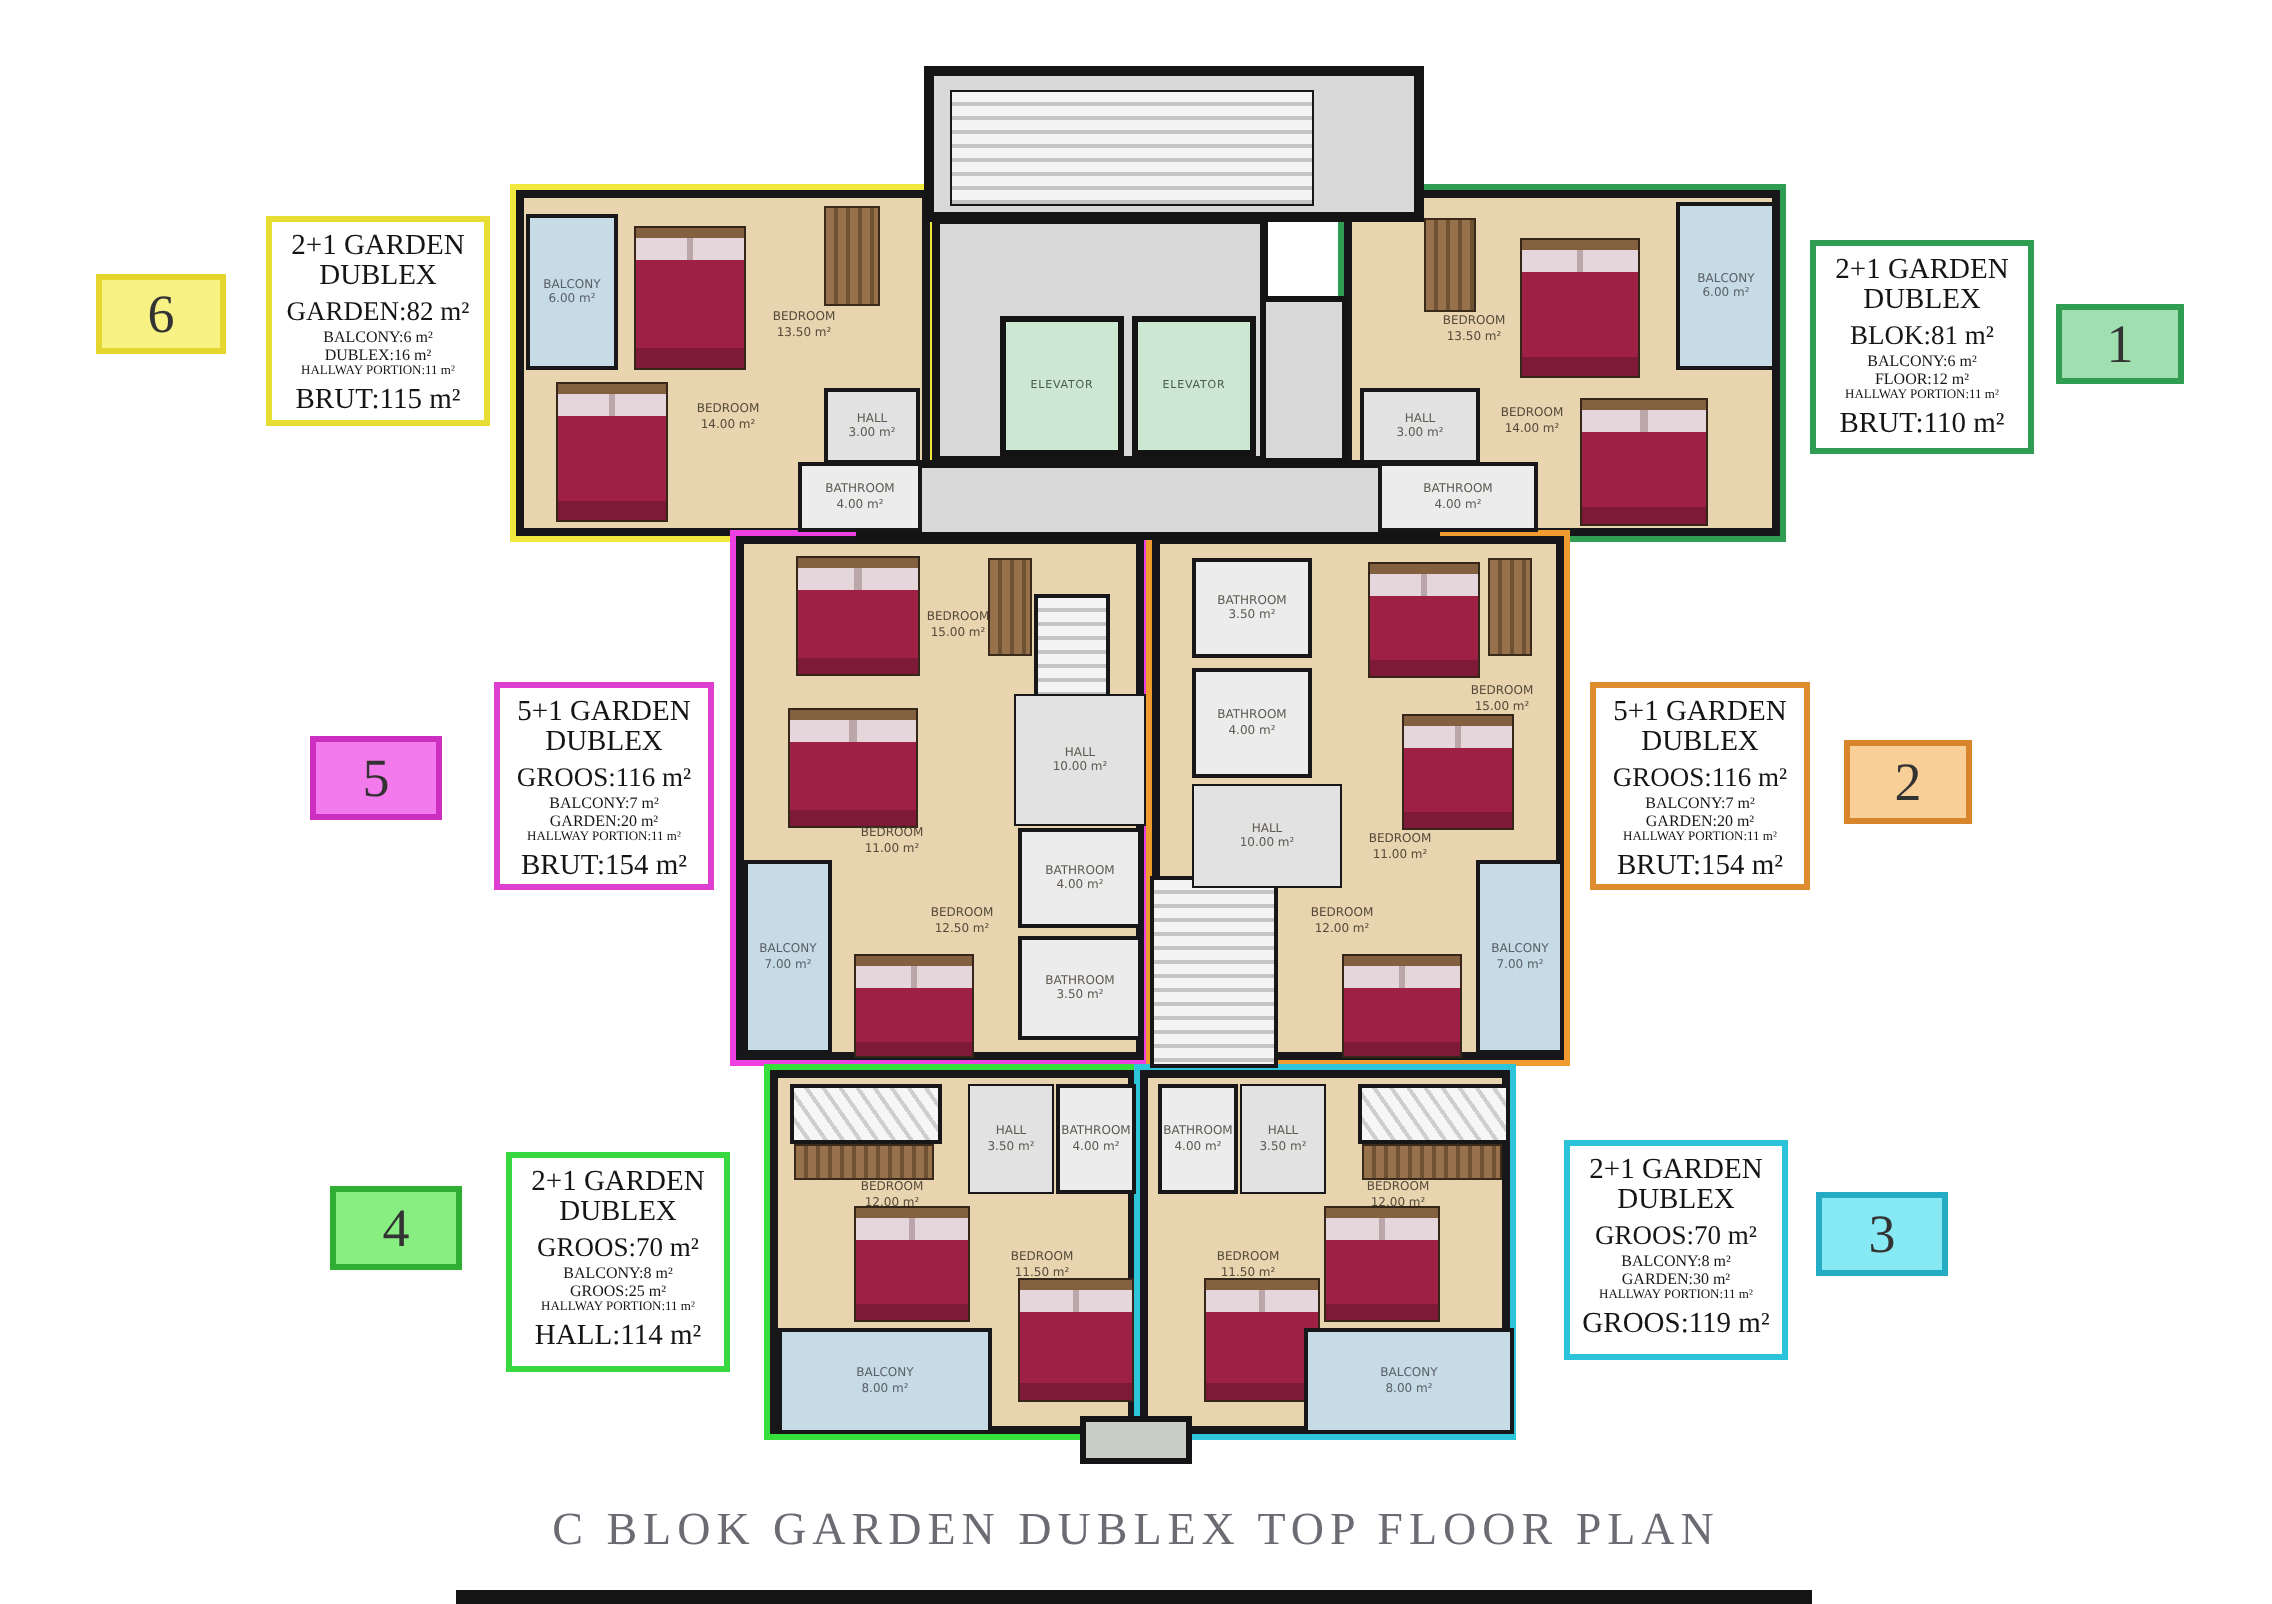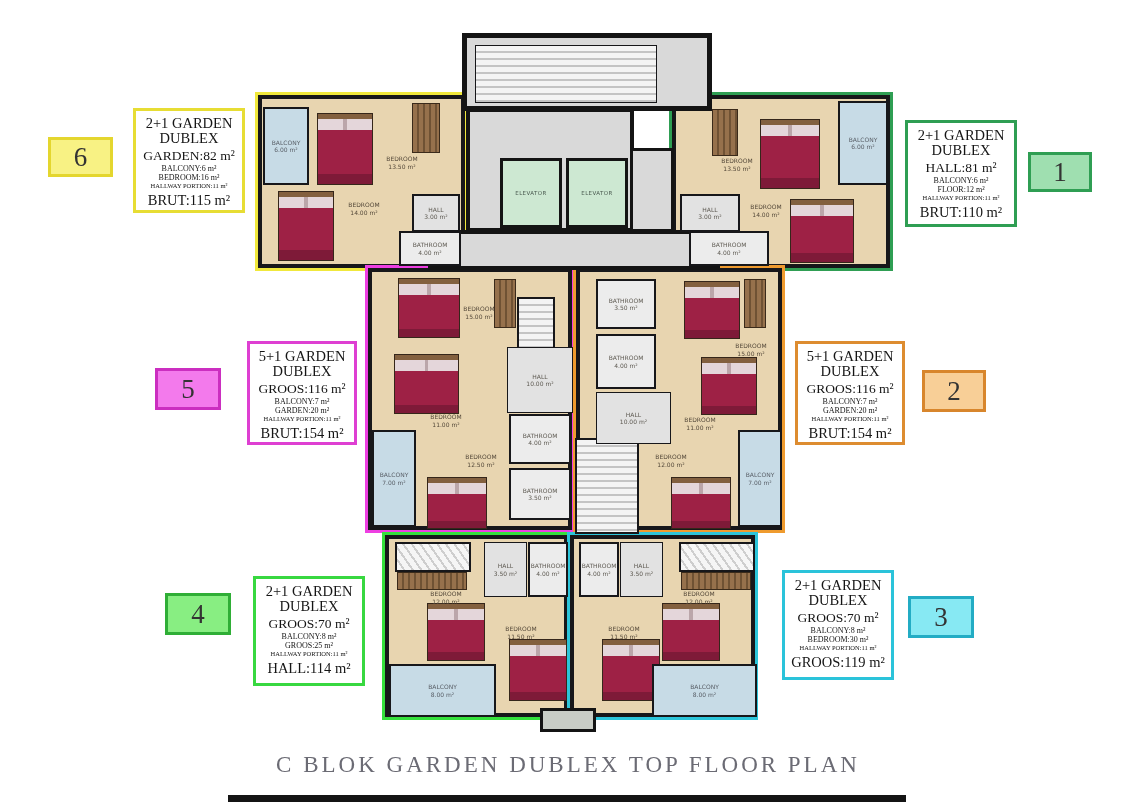--- a/index.html
+++ b/index.html
@@ -266,28 +266,28 @@
     </div>
   <div class="badge bg3" style="left:908px;top:596px;width:66px;height:42px;">
       <span>3</span>
     </div>
 
   <div class="ibox ib6" style="left:133px;top:108px;width:112px;height:105px;">
     <span class="t">2+1 GARDEN</span>
     <span class="t">DUBLEX</span>
     <span class="g">GARDEN:82 m²</span>
     <span class="s">BALCONY:6 m²</span>
-    <span class="s">BEDROOM:16 m²</span>
+    <span class="s">DUBLEX:16 m²</span>
     <span class="xs">HALLWAY PORTION:11 m²</span>
     <span class="b">BRUT:115 m²</span>
   </div>
   <div class="ibox ib1" style="left:905px;top:120px;width:112px;height:107px;">
     <span class="t">2+1 GARDEN</span>
     <span class="t">DUBLEX</span>
-    <span class="g">HALL:81 m²</span>
+    <span class="g">BLOK:81 m²</span>
     <span class="s">BALCONY:6 m²</span>
     <span class="s">FLOOR:12 m²</span>
     <span class="xs">HALLWAY PORTION:11 m²</span>
     <span class="b">BRUT:110 m²</span>
   </div>
   <div class="ibox ib5" style="left:247px;top:341px;width:110px;height:104px;">
     <span class="t">5+1 GARDEN</span>
     <span class="t">DUBLEX</span>
     <span class="g">GROOS:116 m²</span>
     <span class="s">BALCONY:7 m²</span>
@@ -311,20 +311,20 @@
     <span class="s">BALCONY:8 m²</span>
     <span class="s">GROOS:25 m²</span>
     <span class="xs">HALLWAY PORTION:11 m²</span>
     <span class="b">HALL:114 m²</span>
   </div>
   <div class="ibox ib3" style="left:782px;top:570px;width:112px;height:110px;">
     <span class="t">2+1 GARDEN</span>
     <span class="t">DUBLEX</span>
     <span class="g">GROOS:70 m²</span>
     <span class="s">BALCONY:8 m²</span>
-    <span class="s">BEDROOM:30 m²</span>
+    <span class="s">GARDEN:30 m²</span>
     <span class="xs">HALLWAY PORTION:11 m²</span>
     <span class="b">GROOS:119 m²</span>
   </div>
 
   <div id="title">C BLOK GARDEN DUBLEX TOP FLOOR PLAN</div>
   <div id="bottombar"></div>
 </div>
 
 </body></html>

